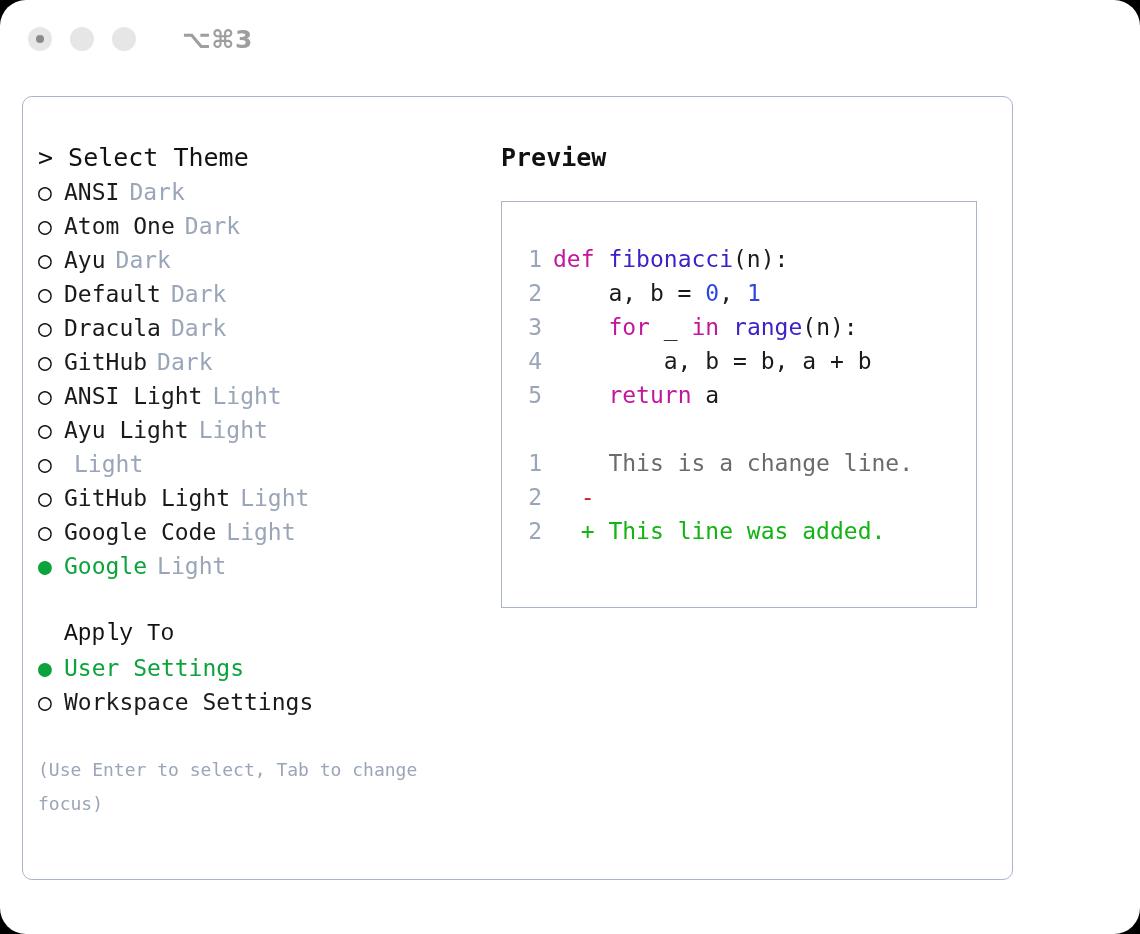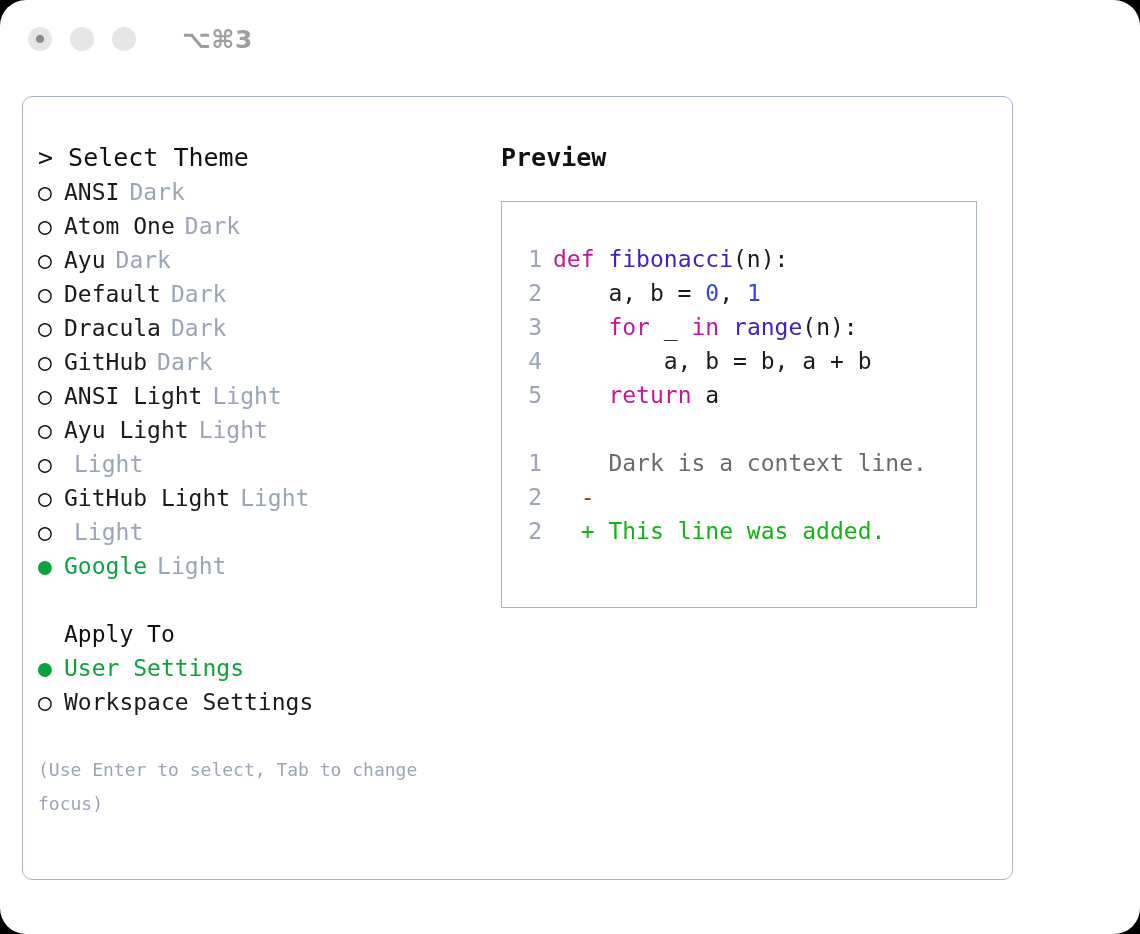--- a/index.html
+++ b/index.html
@@ -126,20 +126,21 @@
 
   .section-gap {
     height: 34px;
   }
   .subheading {
     font-size: 23px;
     color: #111111;
     line-height: 34px;
     padding-left: 26px;
     white-space: pre;
+    font-family: Liberation Mono, monospace;
   }
 
   .hint {
     margin-top: 34px;
     font-size: 18px;
     color: #9aa5b8;
     line-height: 34px;
     width: 400px;
   }
 
@@ -213,21 +214,21 @@
           <div class="opt-row"><span class="bullet">○</span><span class="opt-label">ANSI</span><span class="opt-variant">Dark</span></div>
           <div class="opt-row"><span class="bullet">○</span><span class="opt-label">Atom One</span><span class="opt-variant">Dark</span></div>
           <div class="opt-row"><span class="bullet">○</span><span class="opt-label">Ayu</span><span class="opt-variant">Dark</span></div>
           <div class="opt-row"><span class="bullet">○</span><span class="opt-label">Default</span><span class="opt-variant">Dark</span></div>
           <div class="opt-row"><span class="bullet">○</span><span class="opt-label">Dracula</span><span class="opt-variant">Dark</span></div>
           <div class="opt-row"><span class="bullet">○</span><span class="opt-label">GitHub</span><span class="opt-variant">Dark</span></div>
           <div class="opt-row"><span class="bullet">○</span><span class="opt-label">ANSI Light</span><span class="opt-variant">Light</span></div>
           <div class="opt-row"><span class="bullet">○</span><span class="opt-label">Ayu Light</span><span class="opt-variant">Light</span></div>
           <div class="opt-row"><span class="bullet">○</span><span class="opt-variant">Light</span></div>
           <div class="opt-row"><span class="bullet">○</span><span class="opt-label">GitHub Light</span><span class="opt-variant">Light</span></div>
-          <div class="opt-row"><span class="bullet">○</span><span class="opt-variant">Light</span></div>
+          <div class="opt-row"><span class="bullet">○</span><span class="opt-label">Google Code</span><span class="opt-variant">Light</span></div>
           <div class="opt-row selected"><span class="bullet sel">●</span><span class="opt-label">Google</span><span class="opt-variant">Light</span></div>
         </div>
 
       <div class="section-gap"></div>
       <div class="subheading">Apply To</div>
       <div id="apply-list">
           <div class="opt-row selected"><span class="bullet sel">●</span><span class="opt-label">User Settings</span></div>
           <div class="opt-row"><span class="bullet">○</span><span class="opt-label">Workspace Settings</span></div>
         </div>
 
@@ -239,21 +240,21 @@
       <div class="preview-box">
         <div id="code-block">
             <div class="code-line"><span class="lineno">1</span><span class="tok-kw">def </span><span class="tok-fn">fibonacci</span><span class="tok-plain">(n):</span></div>
             <div class="code-line"><span class="lineno">2</span><span class="tok-plain">    a, b = </span><span class="tok-num">0</span><span class="tok-plain">, </span><span class="tok-num">1</span></div>
             <div class="code-line"><span class="lineno">3</span><span class="tok-plain">    </span><span class="tok-kw">for</span><span class="tok-plain"> _ </span><span class="tok-kw">in</span><span class="tok-plain"> </span><span class="tok-fn">range</span><span class="tok-plain">(n):</span></div>
             <div class="code-line"><span class="lineno">4</span><span class="tok-plain">        a, b = b, a + b</span></div>
             <div class="code-line"><span class="lineno">5</span><span class="tok-plain">    </span><span class="tok-kw">return</span><span class="tok-plain"> a</span></div>
           </div>
         <div class="blank-line"></div>
         <div id="diff-block">
-            <div class="code-line"><span class="lineno">1</span><span class="tok-ctx">   </span><span class="tok-ctx"> Dark is a context line.</span></div>
+            <div class="code-line"><span class="lineno">1</span><span class="tok-ctx">   </span><span class="tok-ctx"> This is a change line.</span></div>
             <div class="code-line"><span class="lineno">2</span><span class="tok-del">  -</span></div>
             <div class="code-line"><span class="lineno">2</span><span class="tok-add">  +</span><span class="tok-add"> This line was added.</span></div>
           </div>
       </div>
     </div>
 
   </div>
 </div>
 
 </body></html>

